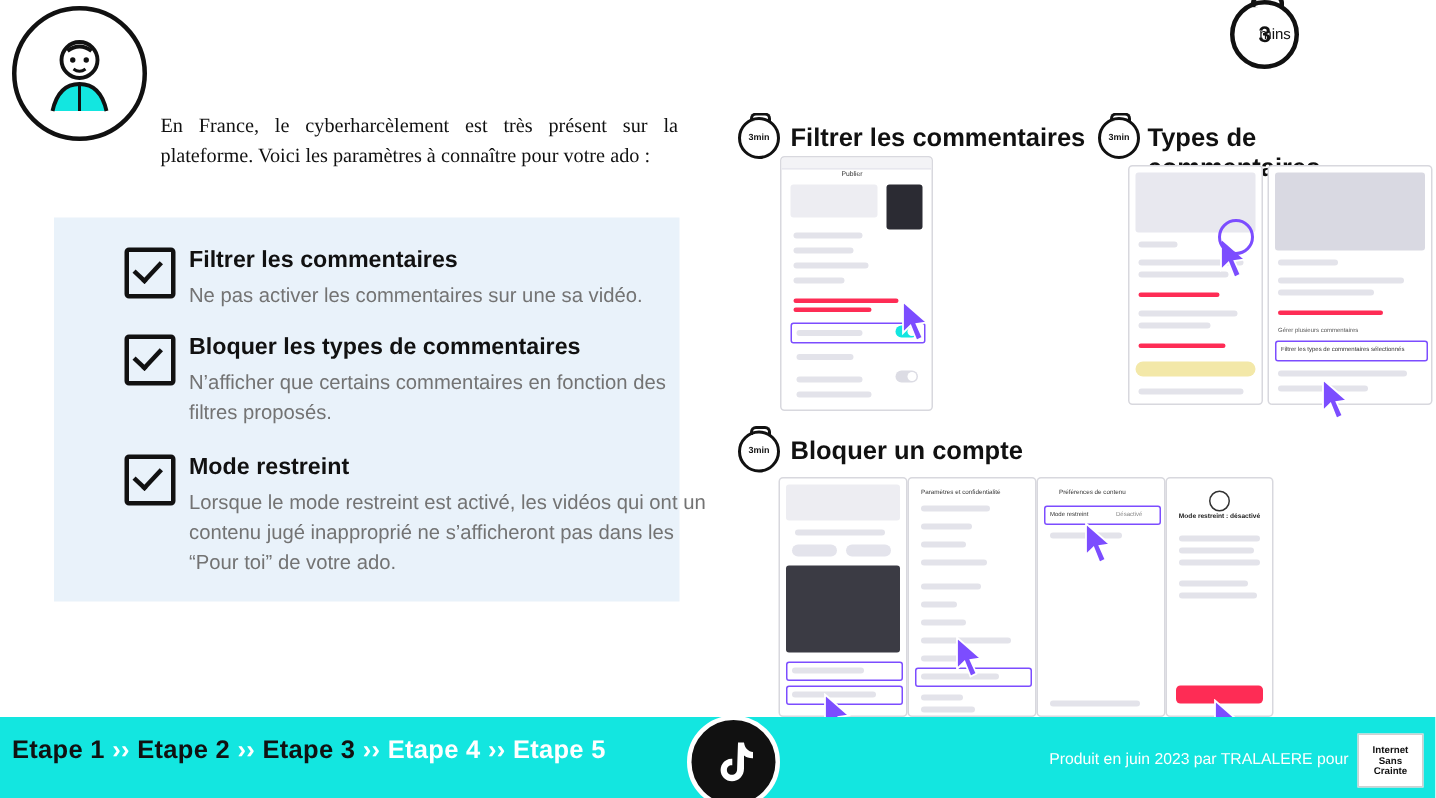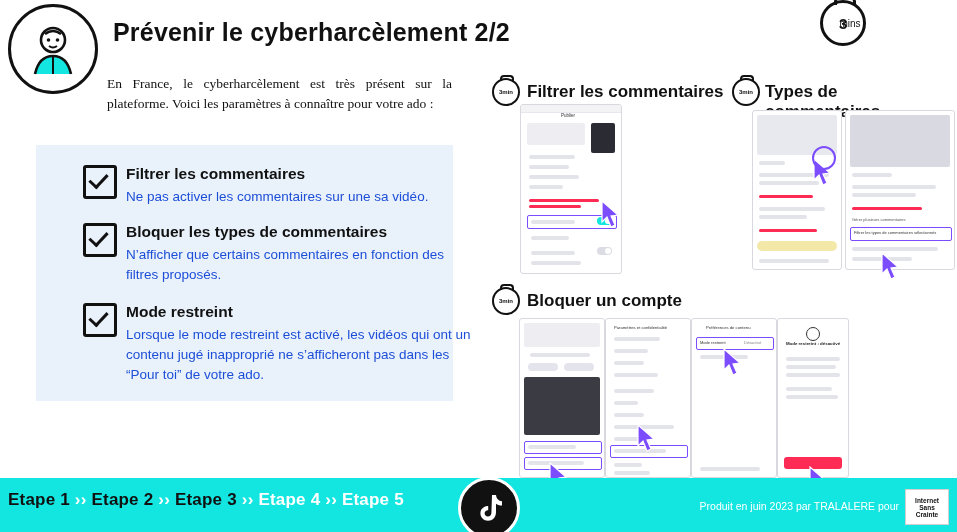--- a/index.html
+++ b/index.html
@@ -61,21 +61,21 @@
   }
   .ckitem{position:absolute;left:49px;width:355px;}
   .ck{
     position:absolute;left:-2px;width:28px;height:28px;border:3px solid #111;border-radius:3px;
   }
   .ck:after{
     content:"";position:absolute;left:7px;top:2px;width:8px;height:15px;
     border:solid #111;border-width:0 3px 3px 0;transform:rotate(43deg);
   }
   .ckhead{position:absolute;left:41px;top:0px;font-size:15.5px;font-weight:bold;color:#111;}
-  .cktext{position:absolute;left:41px;top:22px;width:345px;font-size:13.5px;line-height:20px;color:#1d4ed8;}
+  .cktext{position:absolute;left:41px;top:22px;width:345px;font-size:13.5px;line-height:20px;color:#737373;}
 
   
   .sect-h{position:absolute;font-size:17px;font-weight:bold;color:#111;}
   .clock-sm{position:absolute;width:30px;height:28px;}
   .clock-sm .ring{
     width:24px;height:24px;border-radius:50%;border:2.5px solid #111;position:relative;
     display:flex;align-items:center;justify-content:center;
   }
   .clock-sm .ring:before{
     content:"";position:absolute;top:-5px;left:6px;width:10px;height:4px;
@@ -128,21 +128,20 @@
       <circle cx="31" cy="22" r="12" fill="none" stroke="#111" stroke-width="2.6"></circle>
       <path d="M23 16 q8 -6 16 0" fill="none" stroke="#111" stroke-width="2.6"></path>
       <circle cx="26.5" cy="22" r="1.8" fill="#111"></circle>
       <circle cx="35.5" cy="22" r="1.8" fill="#111"></circle>
       <path d="M27 28 q4 3 8 0" fill="none" stroke="#111" stroke-width="2"></path>
       <path d="M13 56 q4 -18 18 -18 q14 0 18 18" fill="#13e6e0" stroke="#111" stroke-width="2.6"></path>
       <path d="M31 38 l0 18" stroke="#111" stroke-width="2" fill="none"></path>
     </svg>
   </div>
 
-  <div class="title">Prévenir le cyberharcèlement 2/2</div>
 
 
   <div class="clock-big">
     <div class="c-ring">
       <span class="c-num">3</span>
       <span class="c-txt" style="margin-left:14px;">mins</span>
     </div>
   </div>
 
   <div class="intro">En France, le cyberharcèlement est très présent sur la plateforme. Voici les paramètres à connaître pour votre ado :</div>

